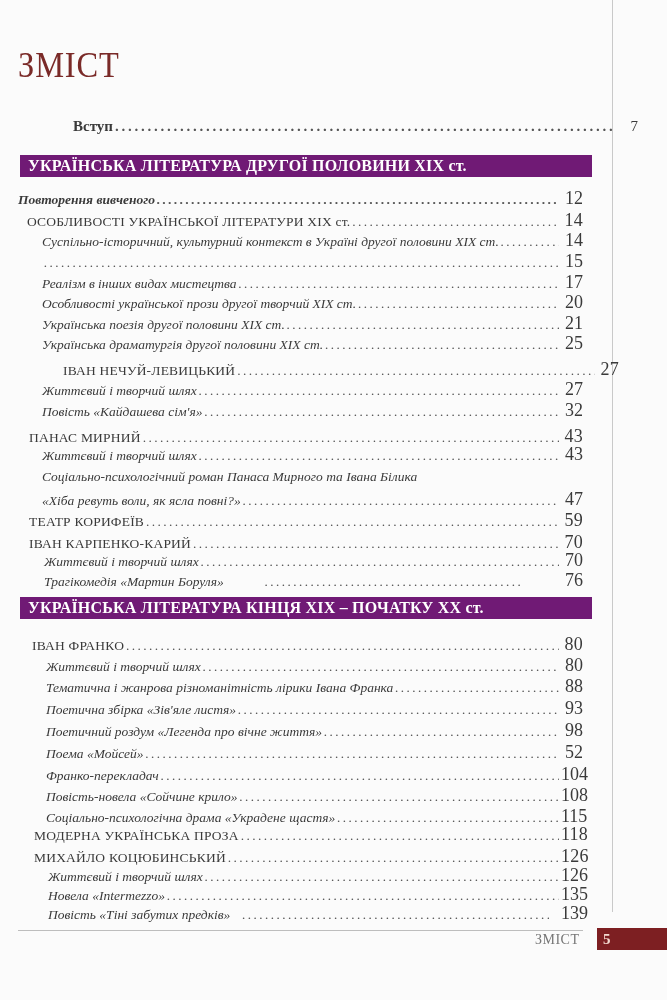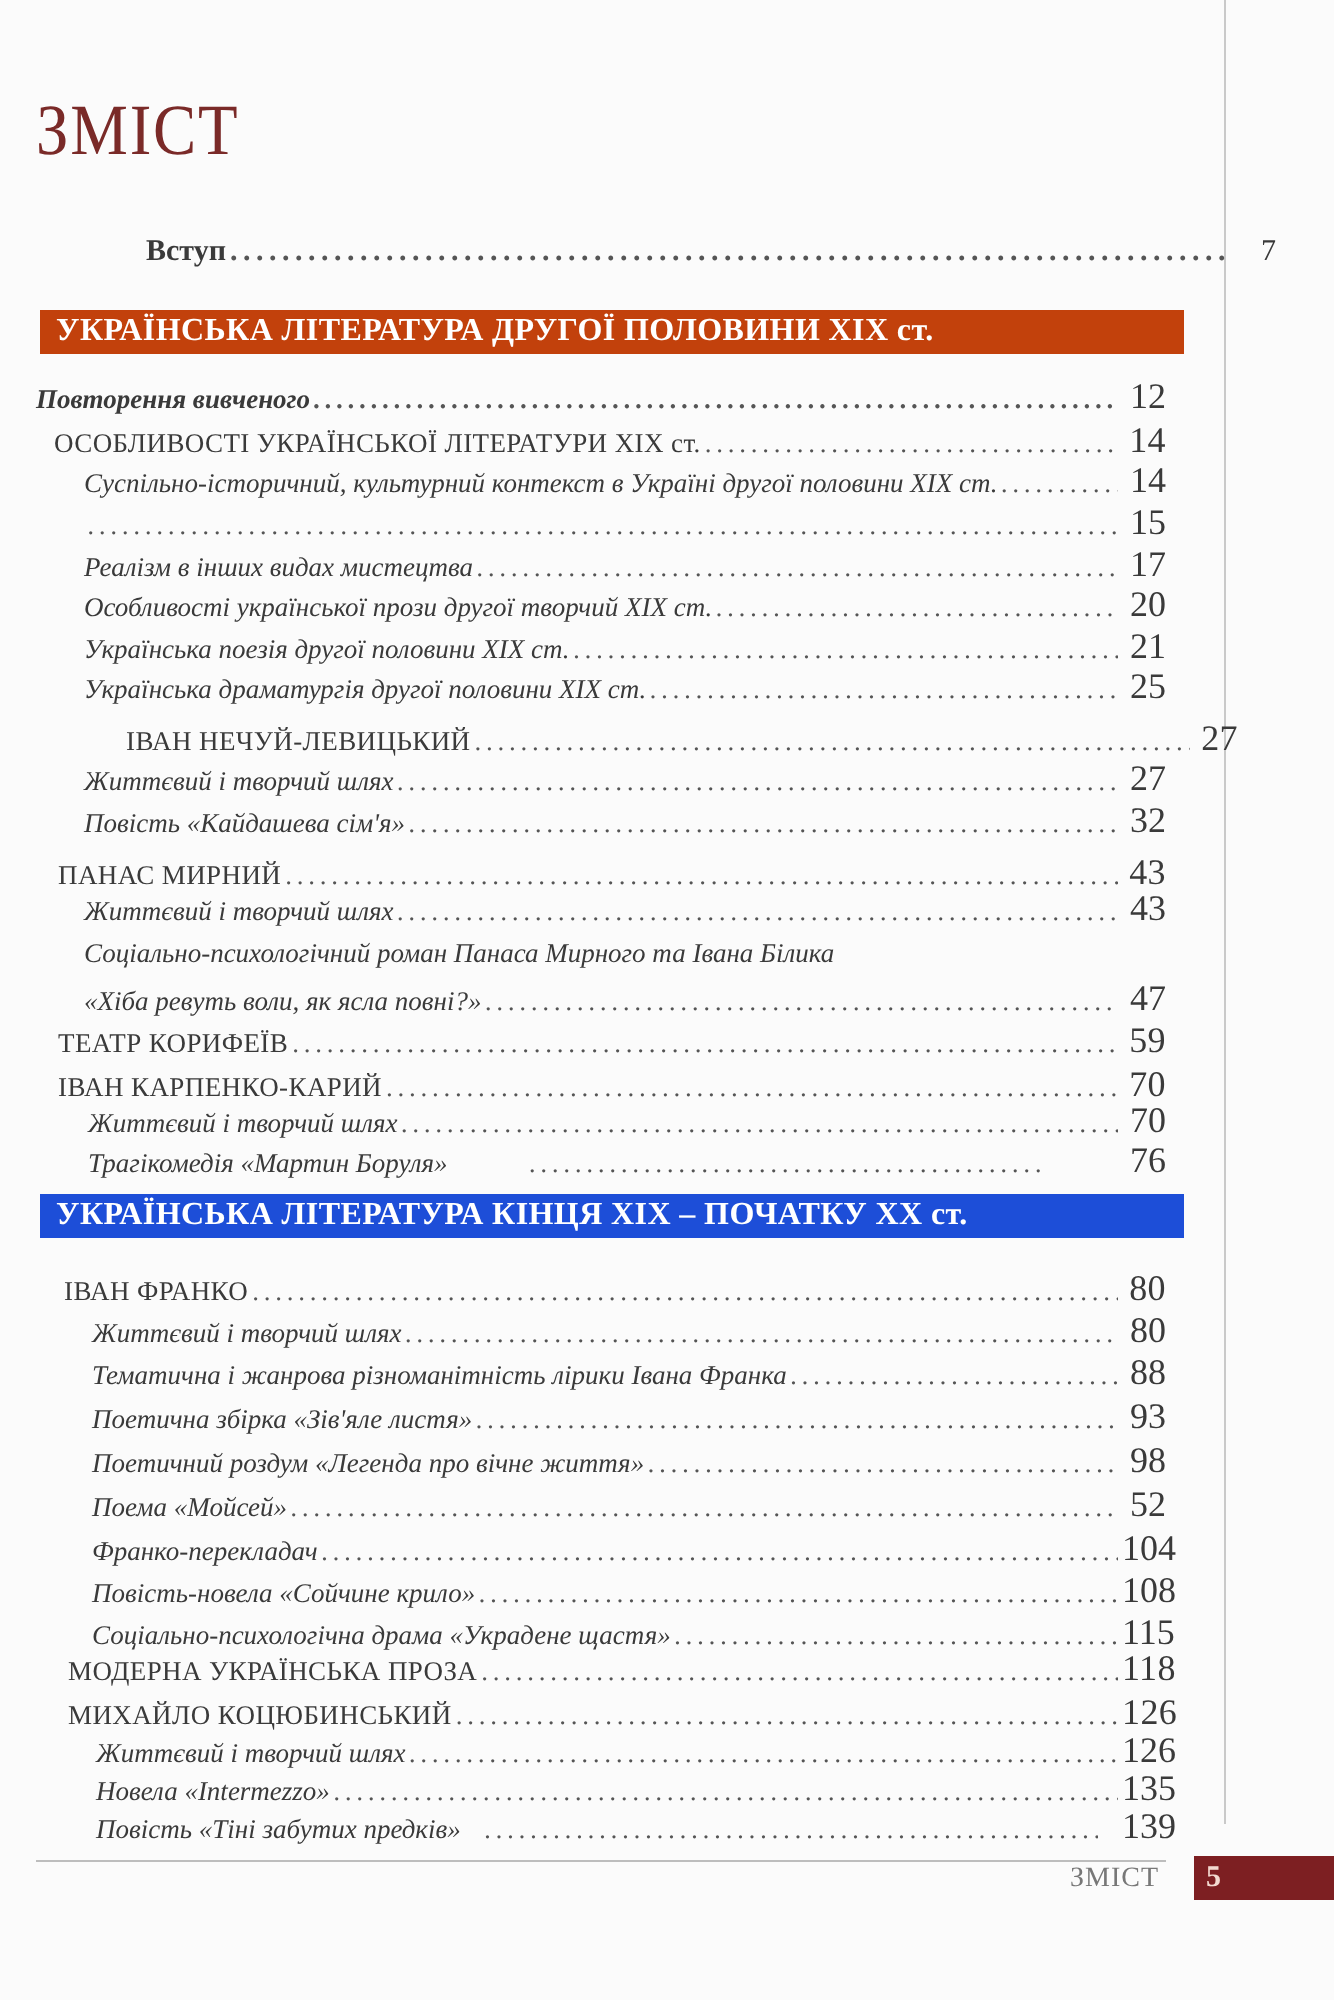--- a/index.html
+++ b/index.html
@@ -38,22 +38,22 @@
     .lvl-bold-italic .pg { font-style: normal; font-weight: normal; }
     .lvl-author { text-transform: none; letter-spacing: 0.2px; }
     .lvl-sub { font-style: italic; }
     .lvl-sub .pg { font-style: normal; }
     .section-banner {
       position: absolute; left: 20px; width: 572px; height: 22px;
       color: #fff; font-weight: bold; font-size: 16px; line-height: 22px;
       padding-left: 8px; box-sizing: border-box;
       font-family: "Liberation Serif", serif; letter-spacing: 0.2px;
     }
-    .banner-1 { background: #c2410c; top: 155px; }
-    .banner-2 { background: #1d4ed8; top: 597px; }
+    .banner-1 { background: #701a75; top: 155px; }
+    .banner-2 { background: #701a75; top: 597px; }
     .foot-rule { position: absolute; left: 18px; top: 930px; width: 565px; height: 1px; background: #bdbdbd; }
     .foot-label { position: absolute; left: 535px; top: 932px; font-size: 14px; color: #777; letter-spacing: 0.5px; }
     .foot-page {
       position: absolute; left: 597px; top: 928px; width: 70px; height: 22px;
       background: #7d1f22; color: #f3d9d0; font-size: 15px; font-weight: bold; line-height: 22px;
       padding-left: 6px; box-sizing: border-box;
     }
   </style>
 </head>
 <body>

